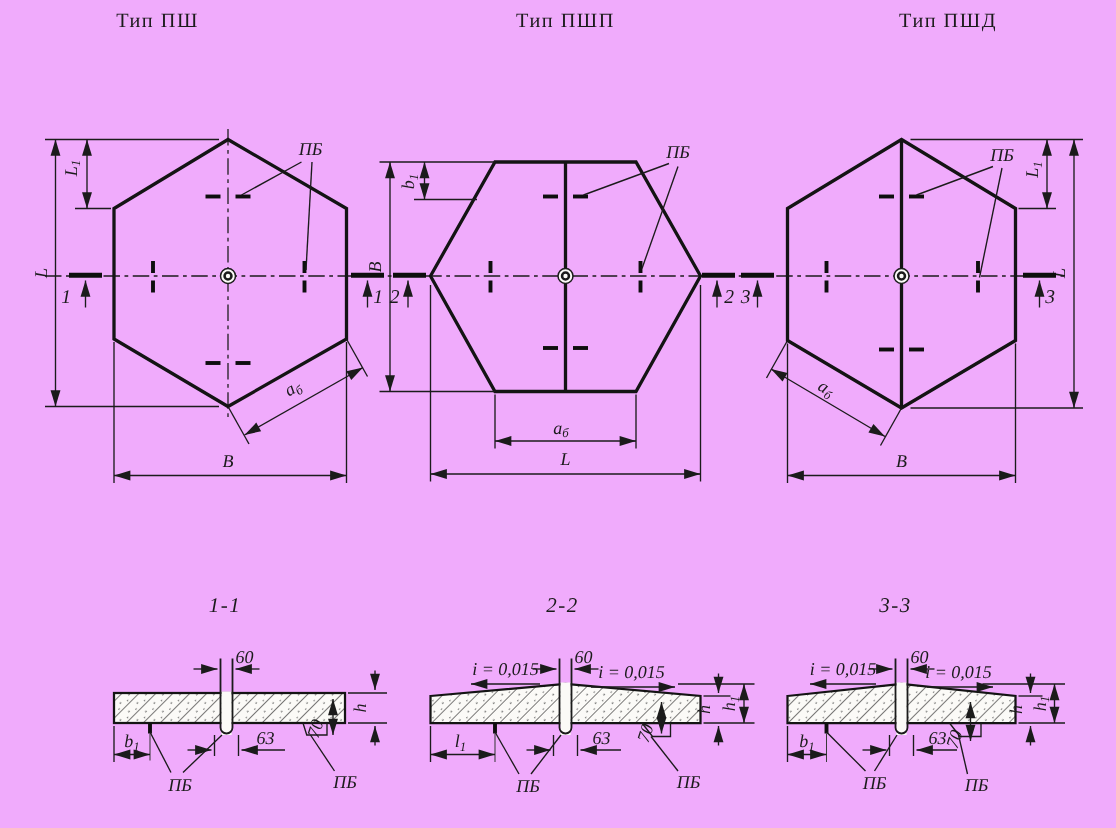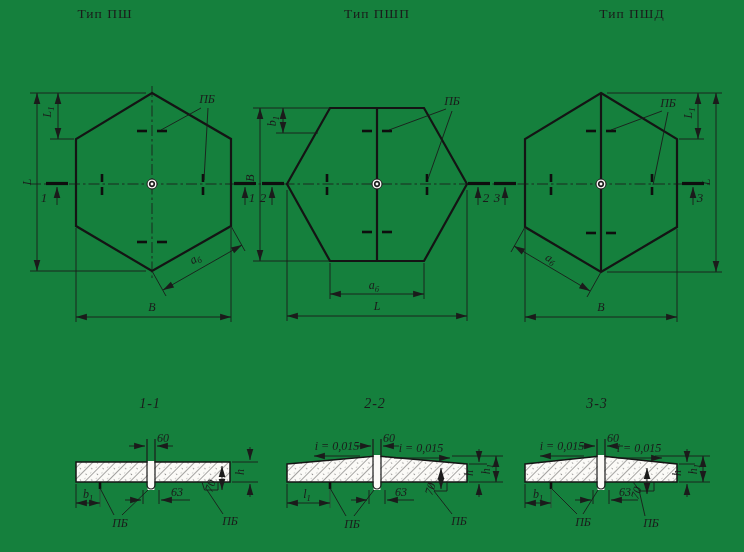--- a/index.html
+++ b/index.html
@@ -1,16 +1,16 @@
 <!DOCTYPE html>
 <html><head>
 <meta charset="utf-8">
 <style>
   html,body{margin:0;padding:0;background:#e8e8e6;}
-  .page{position:relative;width:744px;height:552px;background:#15803d;overflow:hidden;
+  .page{position:relative;width:744px;height:552px;background:#f0abfc;overflow:hidden;
         font-family:"Liberation Serif","DejaVu Serif",serif;text-align:right;}
   svg{position:absolute;left:0;top:0;}
   text{fill:#1b1b1b;font-family:"Liberation Serif","DejaVu Serif",serif;}
   .ttl{font-size:13.5px;letter-spacing:1px;}
   .sec-ttl{font-size:14px;font-style:italic;letter-spacing:1px;}
   .dim{font-size:12px;font-style:italic;}
   .cutn{font-size:13px;font-style:italic;}
   .sub{font-size:8.5px;}
   .thin{stroke:#1b1b1b;stroke-width:0.9;fill:none;}
   .thin2{stroke:#3a3a3a;stroke-width:0.7;fill:none;}

